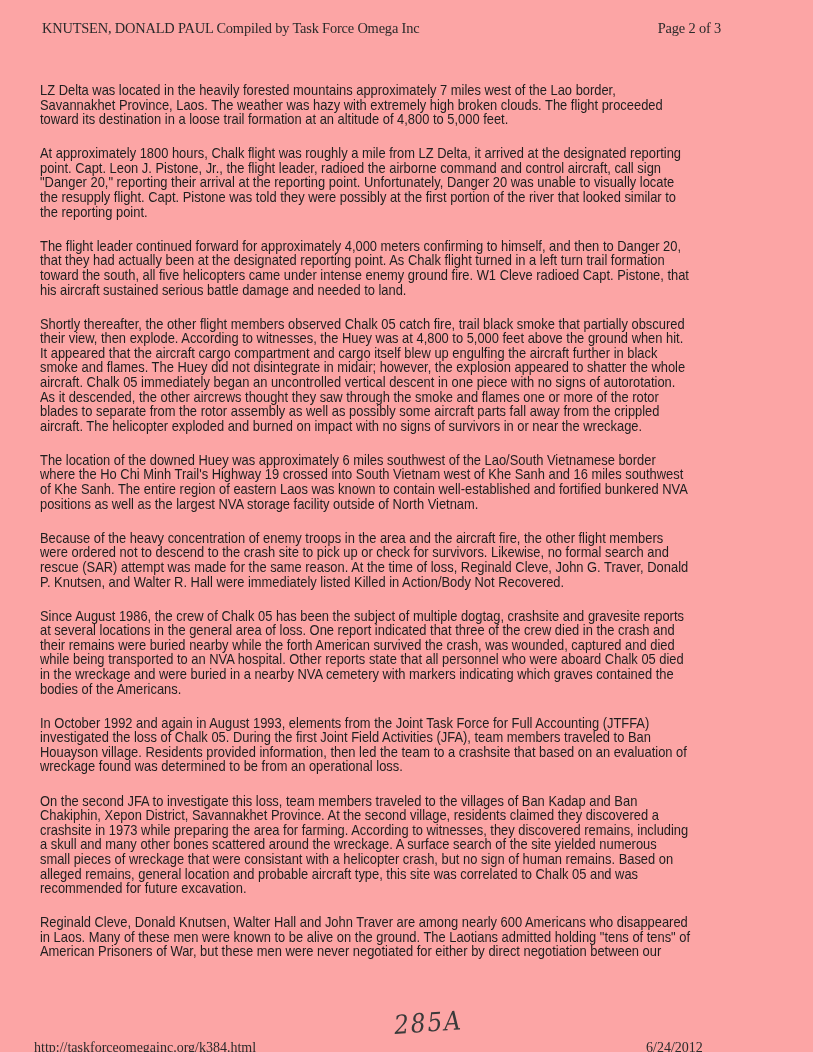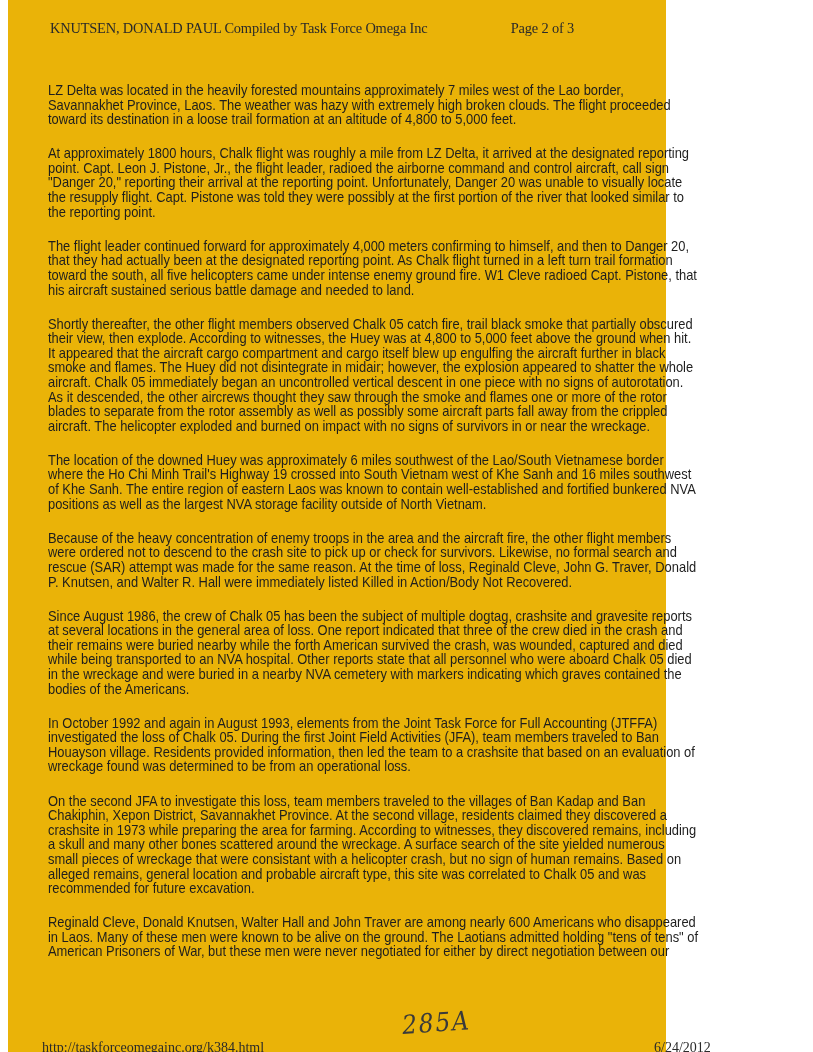--- a/index.html
+++ b/index.html
@@ -9,24 +9,24 @@
     }
     body {
       width: 813px;
       height: 1052px;
       position: relative;
       overflow: hidden;
       color: #1c1c1c;
     }
     .page {
       position: absolute;
-      left: 8px; top: 0;
-      width: 658px;
+      left: 0; top: 0;
+      width: 813px;
       height: 1052px;
-      background: #eab308;
+      background: #fca5a5;
     }
     .header {
       position: absolute;
       top: 19px;
       left: 42px;
       right: 92px;
       height: 22px;
       font-family: "Liberation Serif", "DejaVu Serif", serif;
       font-size: 15.5px;
       color: #2a2a2a;

